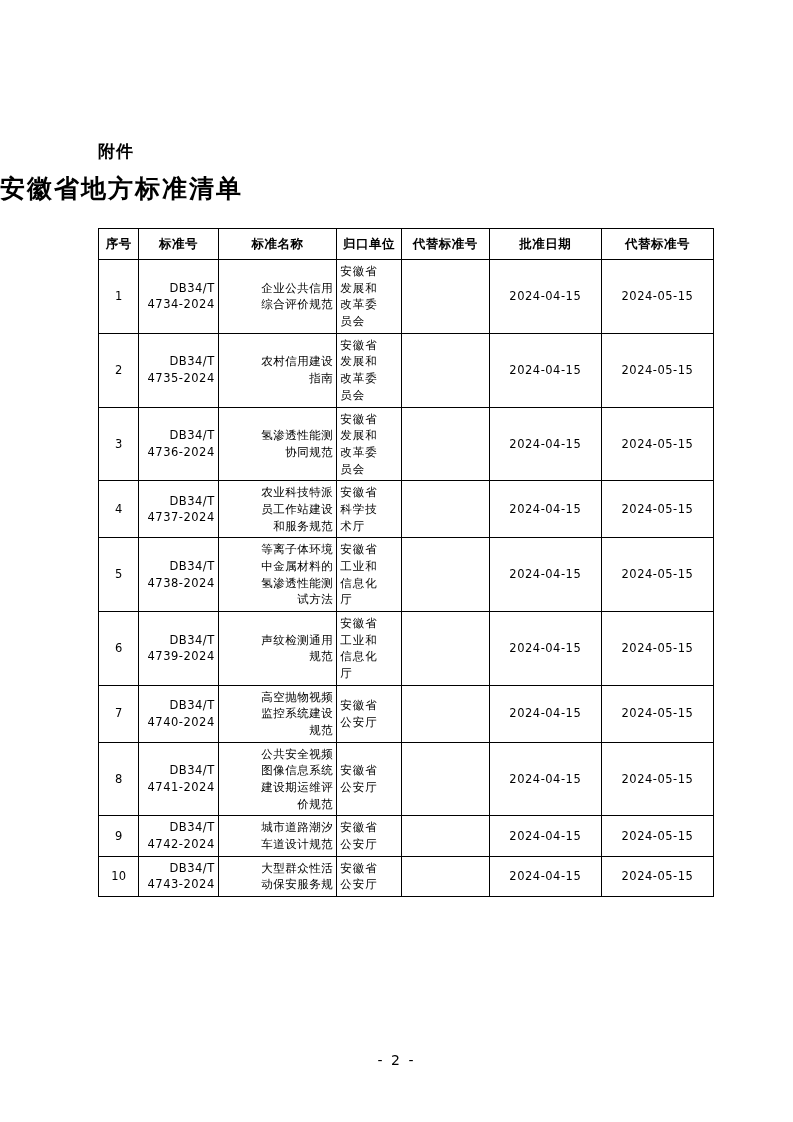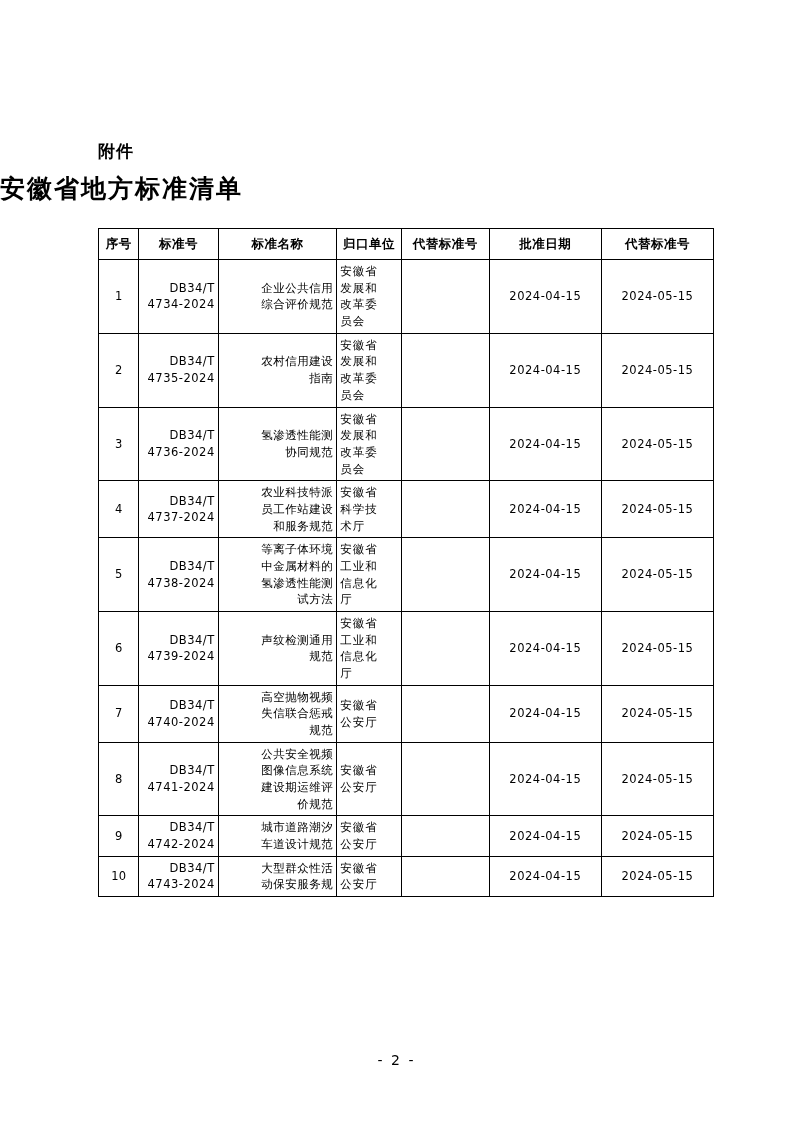--- a/index.html
+++ b/index.html
@@ -279,21 +279,21 @@
         <tr>
           <td class="c-seq">
             <div>7</div>
           </td>
           <td class="c-no">
             <div>DB34/T
 4740-2024</div>
           </td>
           <td class="c-name">
             <div>高空抛物视频
-失信联合惩戒
+监控系统建设
 规范</div>
           </td>
           <td class="c-dept">
             <div>安徽省
 公安厅</div>
           </td>
           <td class="c-rep">
             <div></div>
           </td>
           <td class="c-appr">

